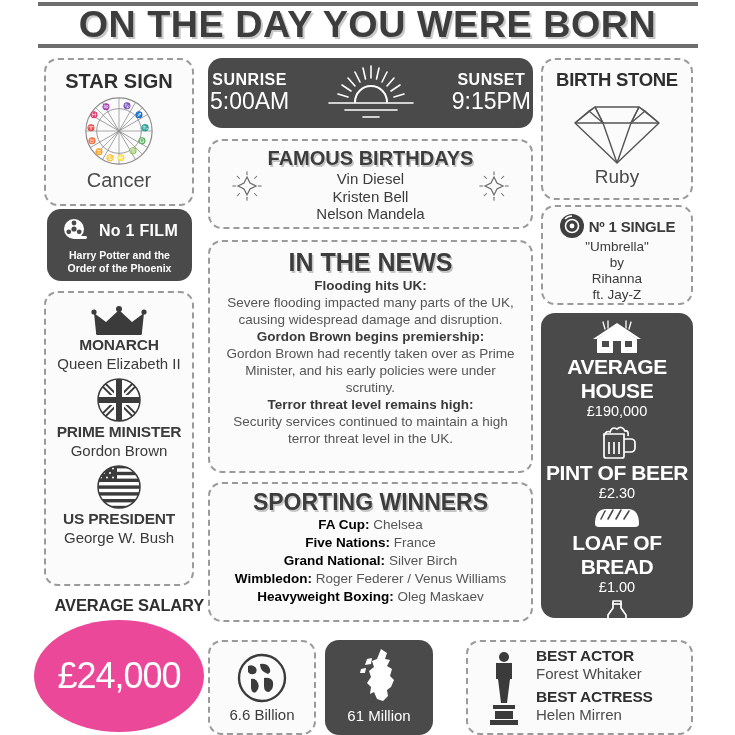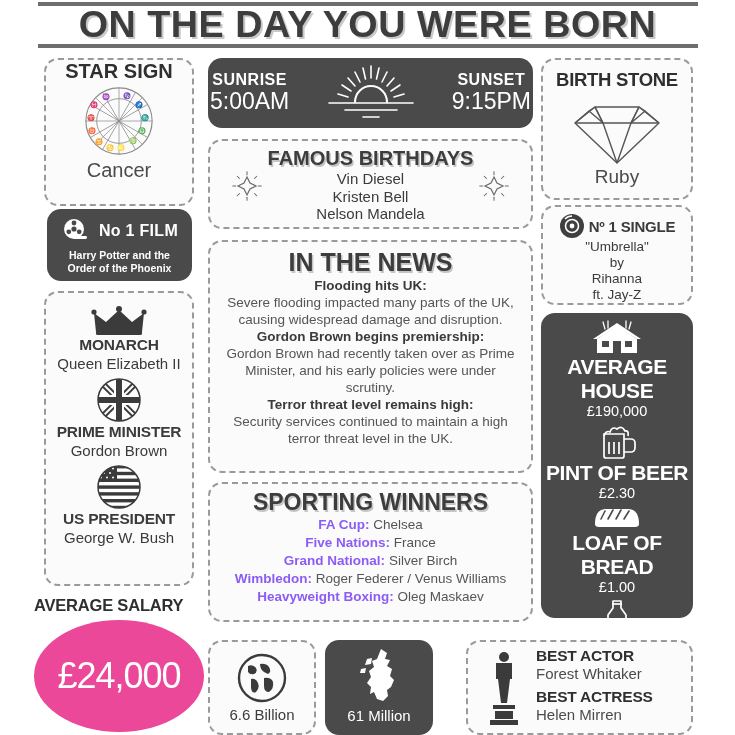--- a/index.html
+++ b/index.html
@@ -42,38 +42,38 @@
     color: #ffffff;
     text-align: center;
   }
   .h-title { font-weight: bold; color: #2f2f2f; }
   .shadow-head {
     font-weight: bold; color: #3d3d3d;
     text-shadow: 1.5px 1.5px 0 #c5c5c5;
   }
   .val { color: #4b4b4b; }
   #star-sign-box { left: 44px; top: 58px; width: 150px; height: 148px; }
-  #star-sign-box .h-title { font-size: 20px; }
+  #star-sign-box .h-title { font-size: 20px; margin-top: 10px; }
   #star-sign-box .val { font-size: 20px; margin-top: 2px; }
   .zodiac { width: 72px; height: 72px; margin: 2px auto 0; display:block; }
 
   
   #no1-film { left: 47px; top: 209px; width: 145px; height: 72px; }
   #no1-film .row { display:flex; align-items:center; justify-content:center; gap:8px; margin-top:9px;}
   #no1-film .label { font-size: 16px; font-weight: bold; letter-spacing:.3px;}
   #no1-film .sub { font-size: 10.5px; line-height: 13px; margin-top: 5px; padding: 0 8px; font-weight: bold;}
 
   
   #leaders { left: 44px; top: 291px; width: 150px; height: 295px; padding-top: 6px; }
   #leaders .name-head { font-size: 15.5px; font-weight: bold; margin-top: 1px; letter-spacing: -0.2px;}
   #leaders .name-val { font-size: 15px; margin-top: 1px; }
   #leaders .ic { display:block; margin: 6px auto 0; }
 
   
-  #avg-salary-label { position:absolute; left: 34px; top: 596px; width: 170px; text-align:left;
+  #avg-salary-label { position:absolute; left: 34px; top: 596px; width: 170px; text-align:right;
         font-size: 16.5px; font-weight:bold; letter-spacing:-0.2px; color:#2f2f2f;}
   #avg-salary-circle { position:absolute; left: 34px; top: 620px; width: 170px; height: 112px;
         background:#ec4899; border-radius: 50%; color:#fff; }
   #avg-salary-circle span { display:block; font-size: 36px; text-align:center; line-height: 112px; letter-spacing:-1px;}
 
   
   #sunrise-sunset { left: 208px; top: 58px; width: 325px; height: 70px; }
   #sunrise-sunset .inner { display:flex; align-items:center; justify-content:space-between; height:100%; padding: 0 2px;}
   #sunrise-sunset .lbl { font-size: 16px; font-weight: bold; letter-spacing: .5px;}
   #sunrise-sunset .tm { font-size: 23px; margin-top: -1px;}
@@ -87,21 +87,21 @@
   
   #in-the-news { left: 208px; top: 240px; width: 325px; height: 233px; }
   #in-the-news .hd { font-size: 25px; margin-top: 6px; }
   #in-the-news .k { font-size: 13.5px; font-weight: bold; color:#3a3a3a; line-height: 17px;}
   #in-the-news .t { font-size: 13.5px; color:#555; line-height: 17px; padding: 0 16px;}
 
   
   #sporting-winners { left: 208px; top: 482px; width: 325px; height: 140px; }
   #sporting-winners .hd { font-size: 23px; margin-top: 5px; }
   #sporting-winners .line { font-size: 13.5px; line-height: 18px; }
-  #sporting-winners .line b { color:#8b5cf6; }
+  #sporting-winners .line b { color:#000000; }
   #sporting-winners .line span { color:#555; }
 
   
   #birth-stone { left: 541px; top: 58px; width: 152px; height: 142px; }
   #birth-stone .hd { font-size: 18.5px; margin-top: 9px; letter-spacing:-0.3px;}
   #birth-stone .val { font-size: 19px; margin-top: 1px;}
 
   
   #no1-single { left: 541px; top: 205px; width: 152px; height: 100px; }
   #no1-single .row { display:flex; align-items:center; justify-content:center; gap:4px; margin-top:6px;}

